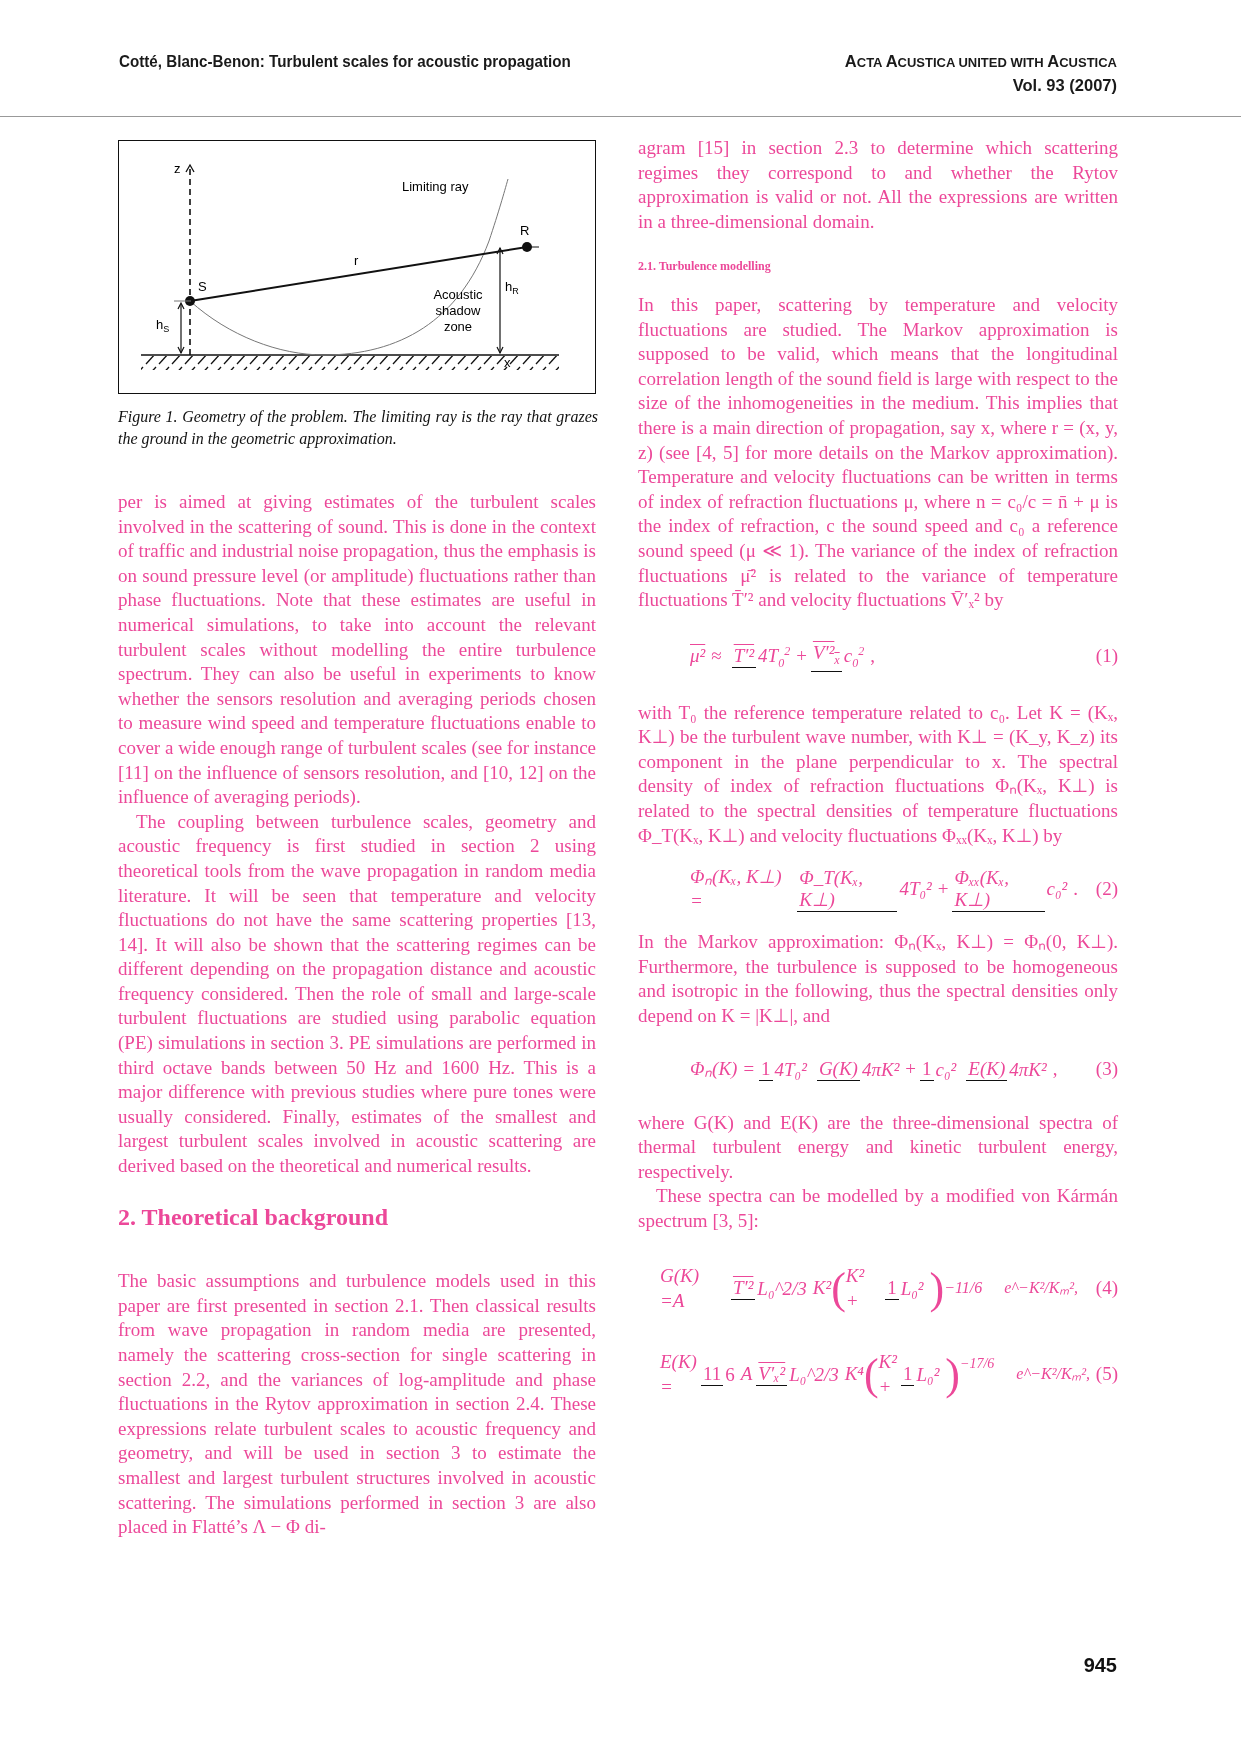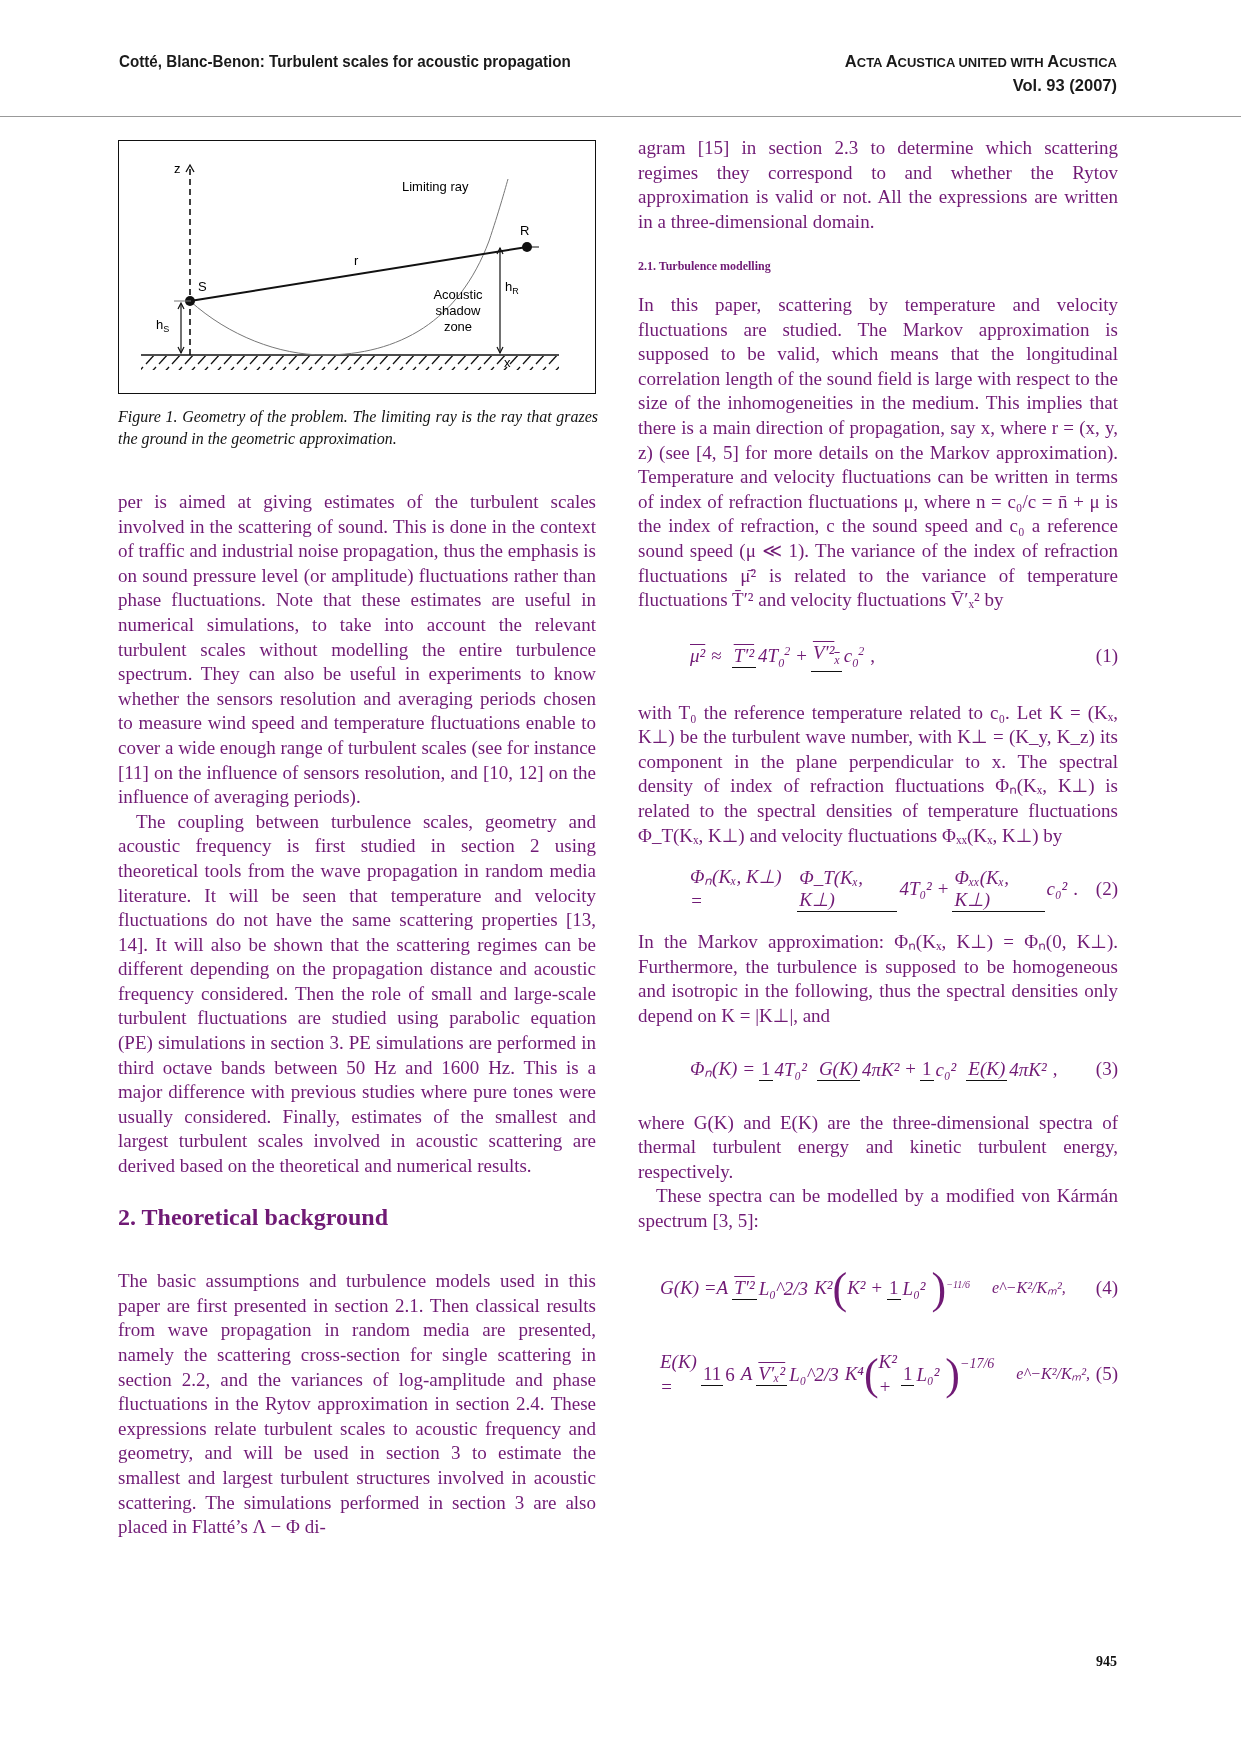--- a/index.html
+++ b/index.html
@@ -4,40 +4,40 @@
 <style>
   html, body { margin: 0; padding: 0; background: #ffffff; }
   body { width: 1241px; height: 1754px; position: relative; overflow: hidden; color: #111; }
   .hdr { position: absolute; font-family: "Liberation Sans", sans-serif; font-weight: bold; font-size: 16.5px; color: #1a1a1a; }
   #hdr-left { left: 119px; top: 52px; transform: scaleX(0.92); transform-origin: left top; }
   #hdr-right { right: 124px; top: 52px; text-align: right; transform-origin: right top; }
   #hdr-right .sc { font-size: 13px; }
   #hdr-vol { right: 124px; top: 76px; }
   #rule { position: absolute; left: 0; top: 116px; width: 1241px; height: 1px; background: #999; }
 
-  .col { position: absolute; font-family: "Liberation Serif", serif; font-size: 19px; line-height: 24.6px; color: #701a75; }
+  .col { position: absolute; font-family: "Liberation Serif", serif; font-size: 19px; line-height: 24.6px; color: #ec4899; }
   #col-left { left: 118px; width: 478px; }
   #col-right { left: 638px; width: 480px; }
   .p { margin: 0; text-align: justify; text-align-last: left; }
   .ind { text-indent: 18px; }
   .fig-box { position: absolute; left: 118px; top: 140px; width: 478px; height: 254px; border: 1.5px solid #111; box-sizing: border-box; }
   #fig-caption { position: absolute; left: 118px; top: 406px; width: 480px; font-family: "Liberation Serif", serif; font-size: 16px; line-height: 22px; text-align: justify; font-style: italic; }
   h2.sec { font-family: "Liberation Serif", serif; font-weight: bold; font-size: 24px; margin: 0; }
   h3.sub { font-family: "Liberation Serif", serif; font-weight: bold; font-size: 12px; margin: 0; }
   .eq { position: relative; height: 60px; display: flex; align-items: center; font-family: "Liberation Serif", serif; font-size: 19px; }
   .eq .body { flex: 1; padding-left: 52px; display: flex; align-items: center; }
   .eq .num { width: 40px; text-align: right; }
   .frac { display: inline-flex; flex-direction: row; align-items: center; vertical-align: middle; margin: 8px 4px; }
   .frac .n { border-bottom: 1px solid #111; padding: 0 2px; line-height: 22px; }
   .frac .d { line-height: 20px; padding: 0 2px; }
   .i { font-style: italic; }
   .ol { text-decoration: overline; }
   sub, sup { font-size: 12px; }
   .big { font-size: 44px; line-height: 44px; font-weight: 200; }
-  #page-num { position: absolute; right: 124px; top: 1654px; font-family: Liberation Serif, serif; font-weight: bold; font-size: 14px; }
+  #page-num { position: absolute; right: 124px; top: 1654px; font-family: Liberation Sans, sans-serif; font-weight: bold; font-size: 20px; }
 </style>
 </head>
 <body>
 
 <div id="hdr-left" class="hdr">Cotté, Blanc-Benon: Turbulent scales for acoustic propagation</div>
 <div id="hdr-right" class="hdr"><span>A</span><span class="sc">CTA </span><span>A</span><span class="sc">CUSTICA UNITED WITH </span><span>A</span><span class="sc">CUSTICA</span></div>
 <div id="hdr-vol" class="hdr">Vol. 93  (2007)</div>
 <div id="rule"></div>
 
 <div class="fig-box">
@@ -171,21 +171,21 @@
           <span class="d i">L₀^2/3</span>
         </span>
       <span class="i">K²</span>
       <span class="big">(</span>
       <span class="i">K² +</span>
       <span class="frac">
           <span class="n">1</span>
           <span class="d i">L₀²</span>
         </span>
       <span class="big">)</span>
-      <sup style="align-self:flex-start;margin-top:6px;font-size:10px" class="i">−11/6</sup>
+      <sup style="align-self:flex-start;margin-top:12px;font-size:16px" class="i">−11/6</sup>
       <span style="margin-left:22px;font-size:16px" class="i">e^−K²/Kₘ²,</span>
     </div>
     <span class="num">(4)</span>
   </div>
 
   <div class="eq" style="height:86px">
     <div class="body" style="padding-left:22px">
       <span class="i">E(K) =</span>
       <span class="frac">
           <span class="n">11</span>

